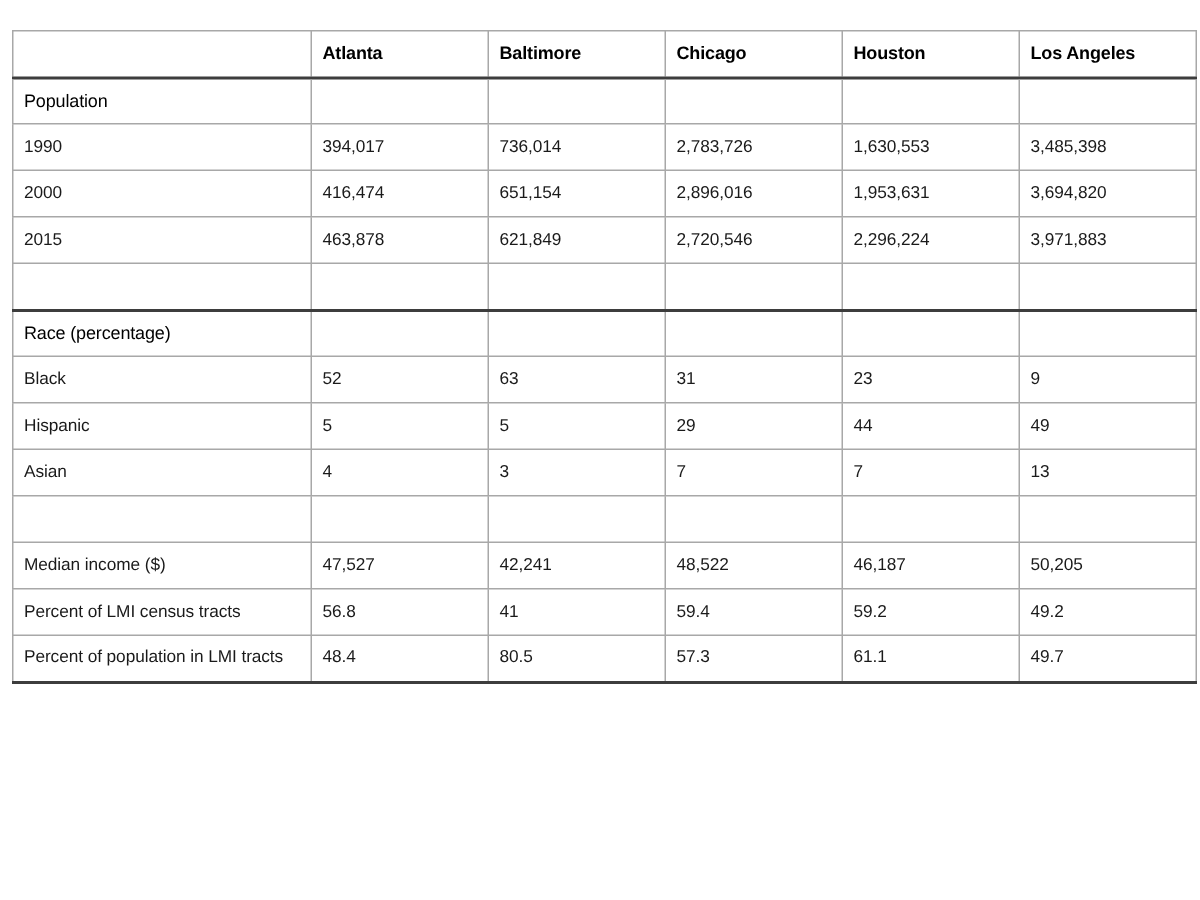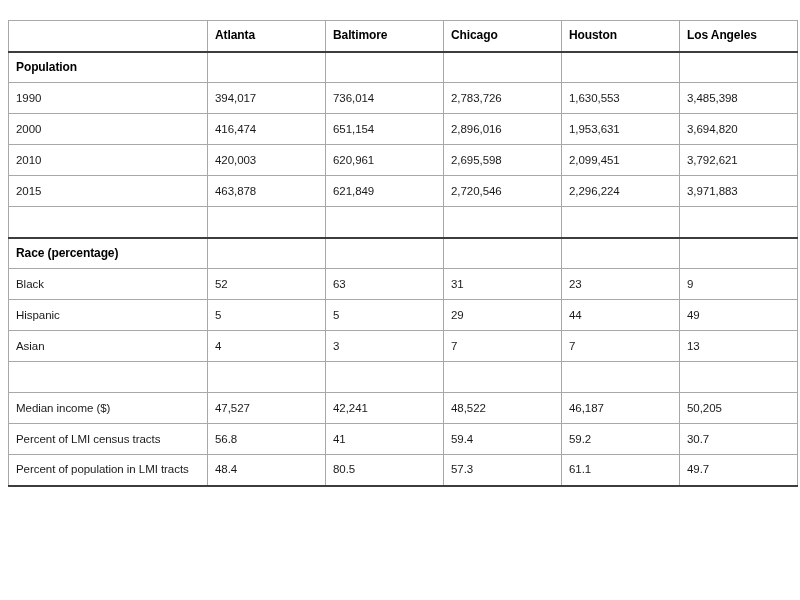--- a/index.html
+++ b/index.html
@@ -47,21 +47,21 @@
     font-size: 12px;
     letter-spacing: -0.1px;
     color: #000000;
   }
   tr.header-row th.corner { border-left: 1px solid #a8a8a8; }
   tr.header-row th {
     border-bottom: 2px solid #3d3d3d;
   }
   
   tr.section-row td {
-    font-weight: bold;
+    font-weight: normal;
     font-size: 12px;
     color: #000000;
     border-top: 2px solid #3d3d3d;
     letter-spacing: -0.1px;
   }
   
   tr.spacer-row td {
     height: 31px;
   }
   tr.last-row td {
@@ -112,28 +112,20 @@
         </tr>
         <tr>
           <td class="label-cell">2000</td>
           <td class="value-cell">416,474</td>
           <td class="value-cell">651,154</td>
           <td class="value-cell">2,896,016</td>
           <td class="value-cell">1,953,631</td>
           <td class="value-cell">3,694,820</td>
         </tr>
         <tr>
-          <td class="label-cell">2010</td>
-          <td class="value-cell">420,003</td>
-          <td class="value-cell">620,961</td>
-          <td class="value-cell">2,695,598</td>
-          <td class="value-cell">2,099,451</td>
-          <td class="value-cell">3,792,621</td>
-        </tr>
-        <tr>
           <td class="label-cell">2015</td>
           <td class="value-cell">463,878</td>
           <td class="value-cell">621,849</td>
           <td class="value-cell">2,720,546</td>
           <td class="value-cell">2,296,224</td>
           <td class="value-cell">3,971,883</td>
         </tr>
         <tr class="spacer-row">
           <td></td>
           <td></td>
@@ -189,21 +181,21 @@
           <td class="value-cell">48,522</td>
           <td class="value-cell">46,187</td>
           <td class="value-cell">50,205</td>
         </tr>
         <tr>
           <td class="label-cell">Percent of LMI census tracts</td>
           <td class="value-cell">56.8</td>
           <td class="value-cell">41</td>
           <td class="value-cell">59.4</td>
           <td class="value-cell">59.2</td>
-          <td class="value-cell">30.7</td>
+          <td class="value-cell">49.2</td>
         </tr>
         <tr class="last-row">
           <td class="label-cell">Percent of population in LMI tracts</td>
           <td class="value-cell">48.4</td>
           <td class="value-cell">80.5</td>
           <td class="value-cell">57.3</td>
           <td class="value-cell">61.1</td>
           <td class="value-cell">49.7</td>
         </tr>
       </tbody>

